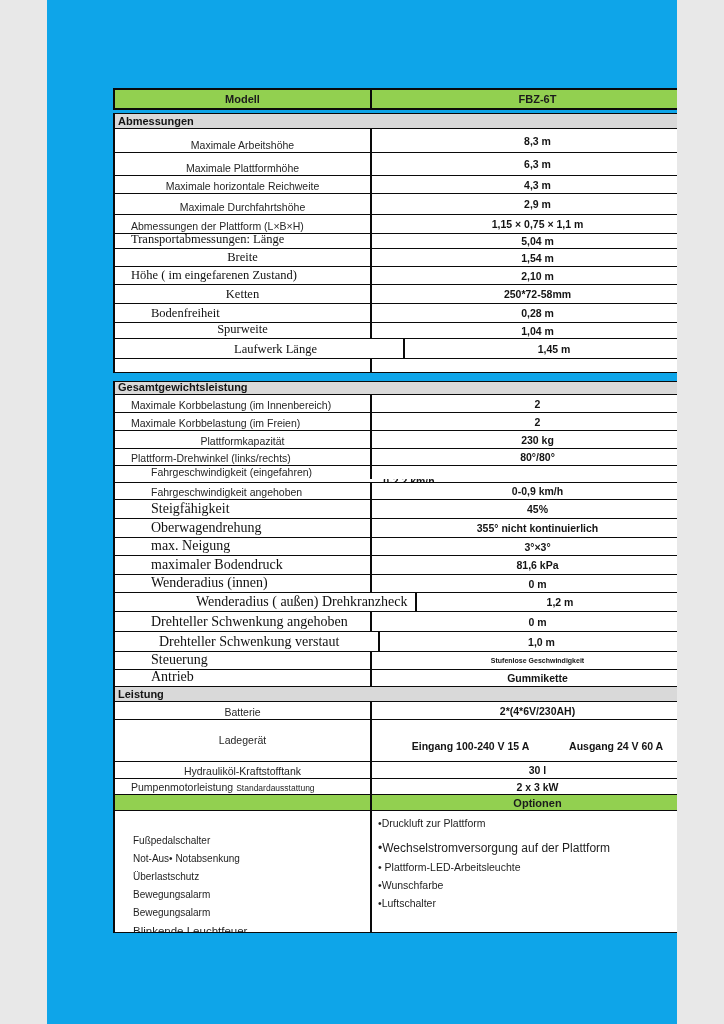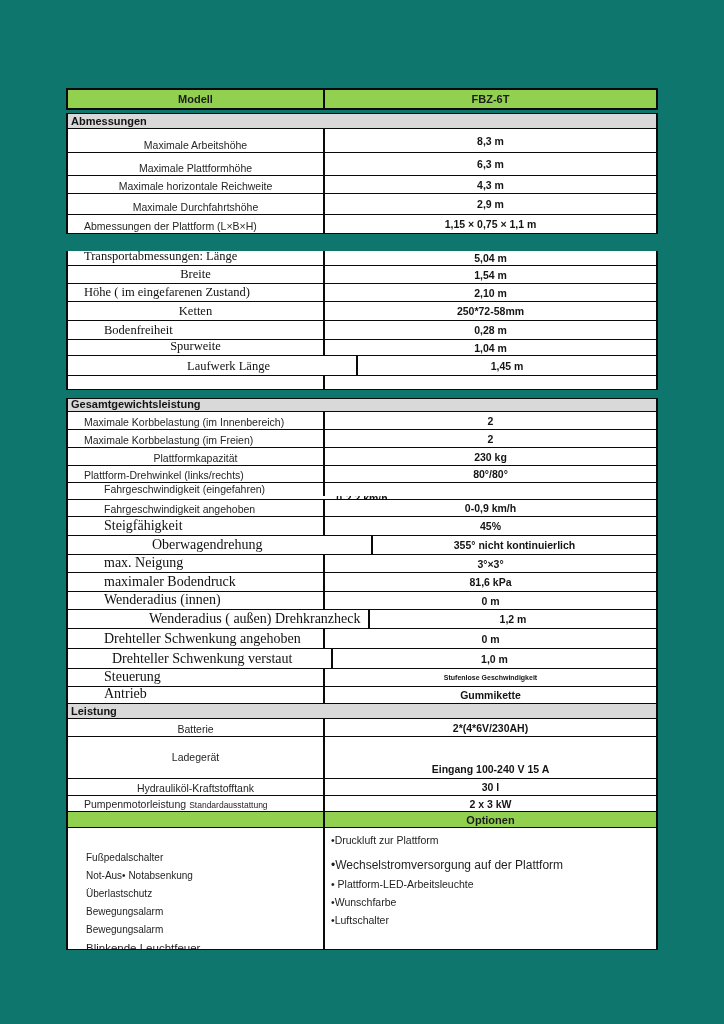--- a/index.html
+++ b/index.html
@@ -1,17 +1,17 @@
 <!DOCTYPE html>
 <html style="--green: #92D050; --gray: #D9D9D9; --border: #0a0a0a; --text: #262626;"><head>
 <meta charset="utf-8">
 <style>
   html,body{margin:0;padding:0;}
   body{background:#e8e8e8;}
-  .page{position:relative;width:724px;height:1024px;background:#0f766e;margin:0 auto;overflow:hidden;
+  .page{position:relative;width:630px;height:1024px;background:#0ea5e9;margin:0 auto;overflow:hidden;
         font-family:"Liberation Sans",sans-serif;}
   .spec-table{position:absolute;left:66px;top:88px;width:592px;}
 
   .row{display:flex;box-sizing:border-box;background:#fff;
        border-left:2px solid var(--border);border-right:2px solid var(--border);
        border-bottom:1.5px solid var(--border);}
   .t-header{border-top:2px solid var(--border);border-bottom:2px solid var(--border);}
   .t-gap{border:none;background:transparent;}
   .t-gap + .row{border-top:1.5px solid var(--border);}
   .green{background:var(--green);}
@@ -33,21 +33,21 @@
   .f-sans{font-family:"Liberation Sans",sans-serif;font-size:10.5px;color:var(--text);}
   .f-serif{font-family:"Liberation Serif",serif;font-size:12.5px;color:#101010;}
   .f-serif-lg{font-family:"Liberation Serif",serif;font-size:14px;color:#101010;}
   .lbl2{font-size:8.5px;margin-left:3px;font-family:"Liberation Sans",sans-serif;color:var(--text);}
 
   .hdr-txt{font-size:11px;font-weight:bold;color:#1c1c1c;}
   .sec-label{font-size:11px;font-weight:bold;color:#141414;font-family:"Liberation Sans",sans-serif;}
 
   .v{font-weight:bold;font-size:10.5px;color:#141414;font-family:"Liberation Sans",sans-serif;text-align:center;}
   .v-sm{font-size:7px;}
-  .v-multi{display:flex;flex-direction:column;justify-content:space-evenly;height:100%;width:100%;margin-top:40px;}
+  .v-multi{display:flex;flex-direction:row;justify-content:space-evenly;height:100%;width:100%;margin-top:40px;}
 
   .t-options .cell-l{align-items:flex-start;padding:24px 0 0 18px;}
   .t-options .cell-r{justify-content:flex-start;align-items:flex-start;padding:6px 0 0 6px;}
   ul.opt{list-style:none;margin:0;padding:0;}
   .opt-l li{font-size:10px;color:#1e1e1e;margin-bottom:7px;font-family:"Liberation Sans",sans-serif;}
   .opt-l li:last-child{font-size:11.5px;margin-top:3px;}
   .opt-r li{font-size:10.5px;color:#1e1e1e;margin-bottom:6px;font-family:"Liberation Sans",sans-serif;}
   .opt-r li:nth-child(1){margin-bottom:12px;}
   .opt-r li:nth-child(2){font-size:12px;}
 </style>
@@ -104,21 +104,21 @@
         </div>
       </div>
       <div class="row t-spec" style="height: 19px;">
         <div class="cell-l al-l">
           <span class="f-sans">Abmessungen der Plattform (L×B×H)</span>
         </div>
         <div class="cell-r">
           <span class="v">1,15 × 0,75 × 1,1 m</span>
         </div>
       </div>
-      <div class="row t-spec" style="height: 15px; margin-top: 17px;">
+      <div class="row t-spec" style="height: 15px;">
         <div class="cell-l al-l">
           <span class="f-serif">Transportabmessungen: Länge</span>
         </div>
         <div class="cell-r">
           <span class="v">5,04 m</span>
         </div>
       </div>
       <div class="row t-spec" style="height: 18px;">
         <div class="cell-l al-c">
           <span class="f-serif">Breite</span>
@@ -227,21 +227,21 @@
         </div>
       </div>
       <div class="row t-spec" style="height: 19px;">
         <div class="cell-l al-l2">
           <span class="f-serif-lg">Steigfähigkeit</span>
         </div>
         <div class="cell-r">
           <span class="v">45%</span>
         </div>
       </div>
-      <div class="row t-spec" style="height: 19px; padding-left: 48px;">
+      <div class="row t-spec" style="height: 19px;">
         <div class="cell-l al-l2">
           <span class="f-serif-lg">Oberwagendrehung</span>
         </div>
         <div class="cell-r">
           <span class="v">355° nicht kontinuierlich</span>
         </div>
       </div>
       <div class="row t-spec" style="height: 18px;">
         <div class="cell-l al-l2">
           <span class="f-serif-lg">max. Neigung</span>

